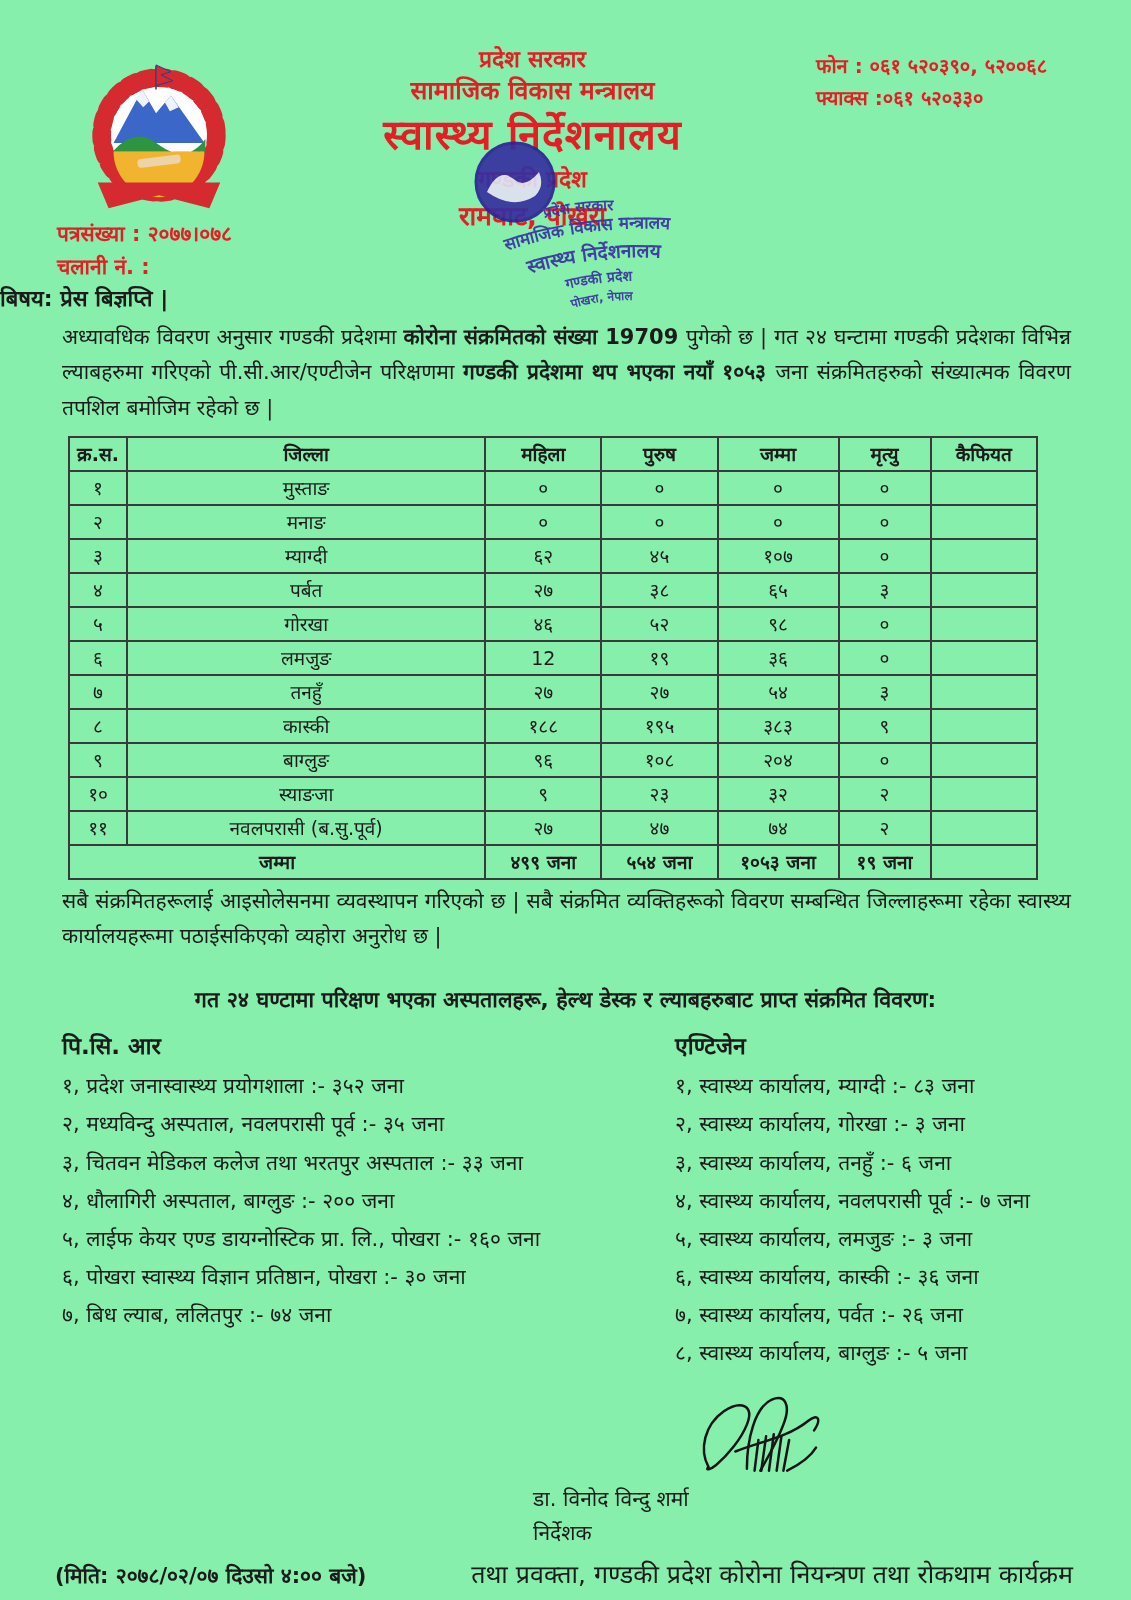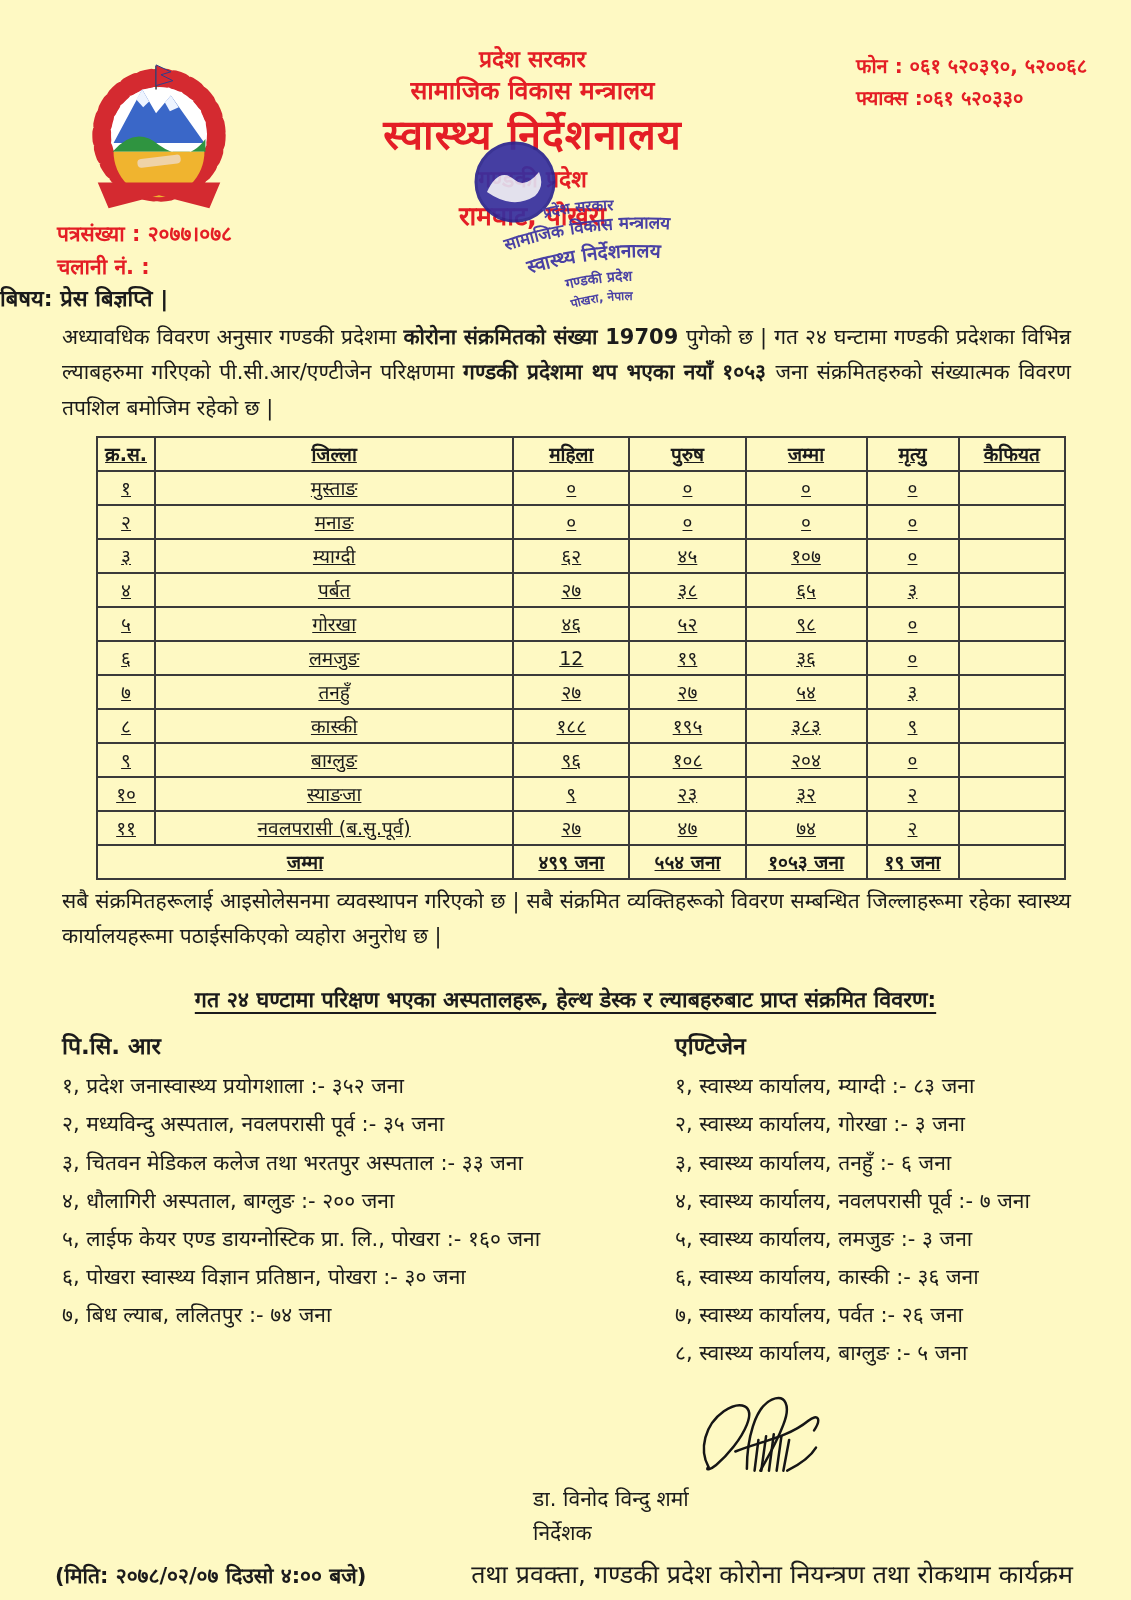--- a/index.html
+++ b/index.html
@@ -1,46 +1,46 @@
 <!DOCTYPE html>
 <html style="--red: #e41e25; --blue: #3b32a2;"><head>
 <meta charset="utf-8">
 <style>
   :root{ --red:#e41e25; --blue:#3b32a2; --ink:#1b1b1b; }
   html,body{margin:0;padding:0;background:#fff;}
   body{width:1131px;min-height:1600px;font-family:"DejaVu Sans",sans-serif;color:var(--ink);position:relative;}
-  .page{position:relative;width:1131px;min-height:1600px;background:#fef9c3;overflow:hidden;}
+  .page{position:relative;width:1131px;min-height:1600px;background:#86efac;overflow:hidden;}
 
   
   .header{position:relative;height:282px;}
   .emblem{position:absolute;left:60px;top:56px;width:198px;height:164px;}
   .center-head{position:absolute;left:250px;top:46px;width:565px;text-align:center;color:var(--red);font-weight:bold;line-height:1.18;}
   .ch1{font-size:23px;margin-bottom:3px;}
   .ch2{font-size:25px;margin-bottom:5px;}
   .ch3{font-size:41px;margin-bottom:7px;letter-spacing:1px;}
   .ch4{font-size:23px;margin-bottom:8px;}
   .ch5{font-size:26px;}
-  .contact{position:absolute;left:816px;top:50px;color:var(--red);font-weight:bold;font-size:20px;line-height:1.6;white-space:nowrap;margin-left:40px;}
+  .contact{position:absolute;left:816px;top:50px;color:var(--red);font-weight:bold;font-size:20px;line-height:1.6;white-space:nowrap;}
   .ref{position:absolute;left:57px;top:194px;color:var(--red);font-weight:bold;font-size:21px;line-height:1.55;white-space:nowrap;margin-top:24px;}
   .stamp{position:absolute;left:415px;top:140px;width:340px;height:180px;opacity:.92;pointer-events:none;}
 
   
   .subject{text-align:left;font-weight:bold;font-size:22px;margin:0 0 8px 0;}
   .intro,.note{margin:0 60px 0 62px;font-size:21px;line-height:1.68;text-align:justify;}
   .intro b,.note b{font-weight:bold;}
 
   
-  table.covid{border-collapse:collapse;margin:10px 0 4px 96px;width:970px;table-layout:fixed;text-decoration:underline;}
+  table.covid{border-collapse:collapse;margin:10px 0 4px 68px;width:970px;table-layout:fixed;}
   table.covid th,table.covid td{border:2px solid #3a3a3a;text-align:center;font-size:19px;padding:3px 4px;height:26px;overflow:hidden;}
   table.covid th{font-weight:bold;height:24px;}
   .total-row td{font-weight:bold;font-size:20px;}
 
   
   .section-title{text-align:center;margin-top:30px;font-size:21.5px;font-weight:bold;}
-  .section-title span{text-decoration:underline;text-underline-offset:5px;}
+  .section-title span{text-underline-offset:5px;}
   .columns{display:flex;padding:16px 0 0 62px;}
   .col-left{flex:0 0 565px;}
   .col-right{flex:1;padding-left:48px;}
   .col-heading{font-weight:bold;font-size:23px;margin-bottom:14px;}
   .columns ul{list-style:none;margin:0;padding:0;}
   .columns li{font-size:21px;margin-bottom:15px;line-height:1.1;}
 
   
   .sig-block{width:470px;margin:12px 128px 0 auto;text-align:left;}
   .sig-svg{width:160px;height:96px;display:block;margin:0 auto -6px auto;}

